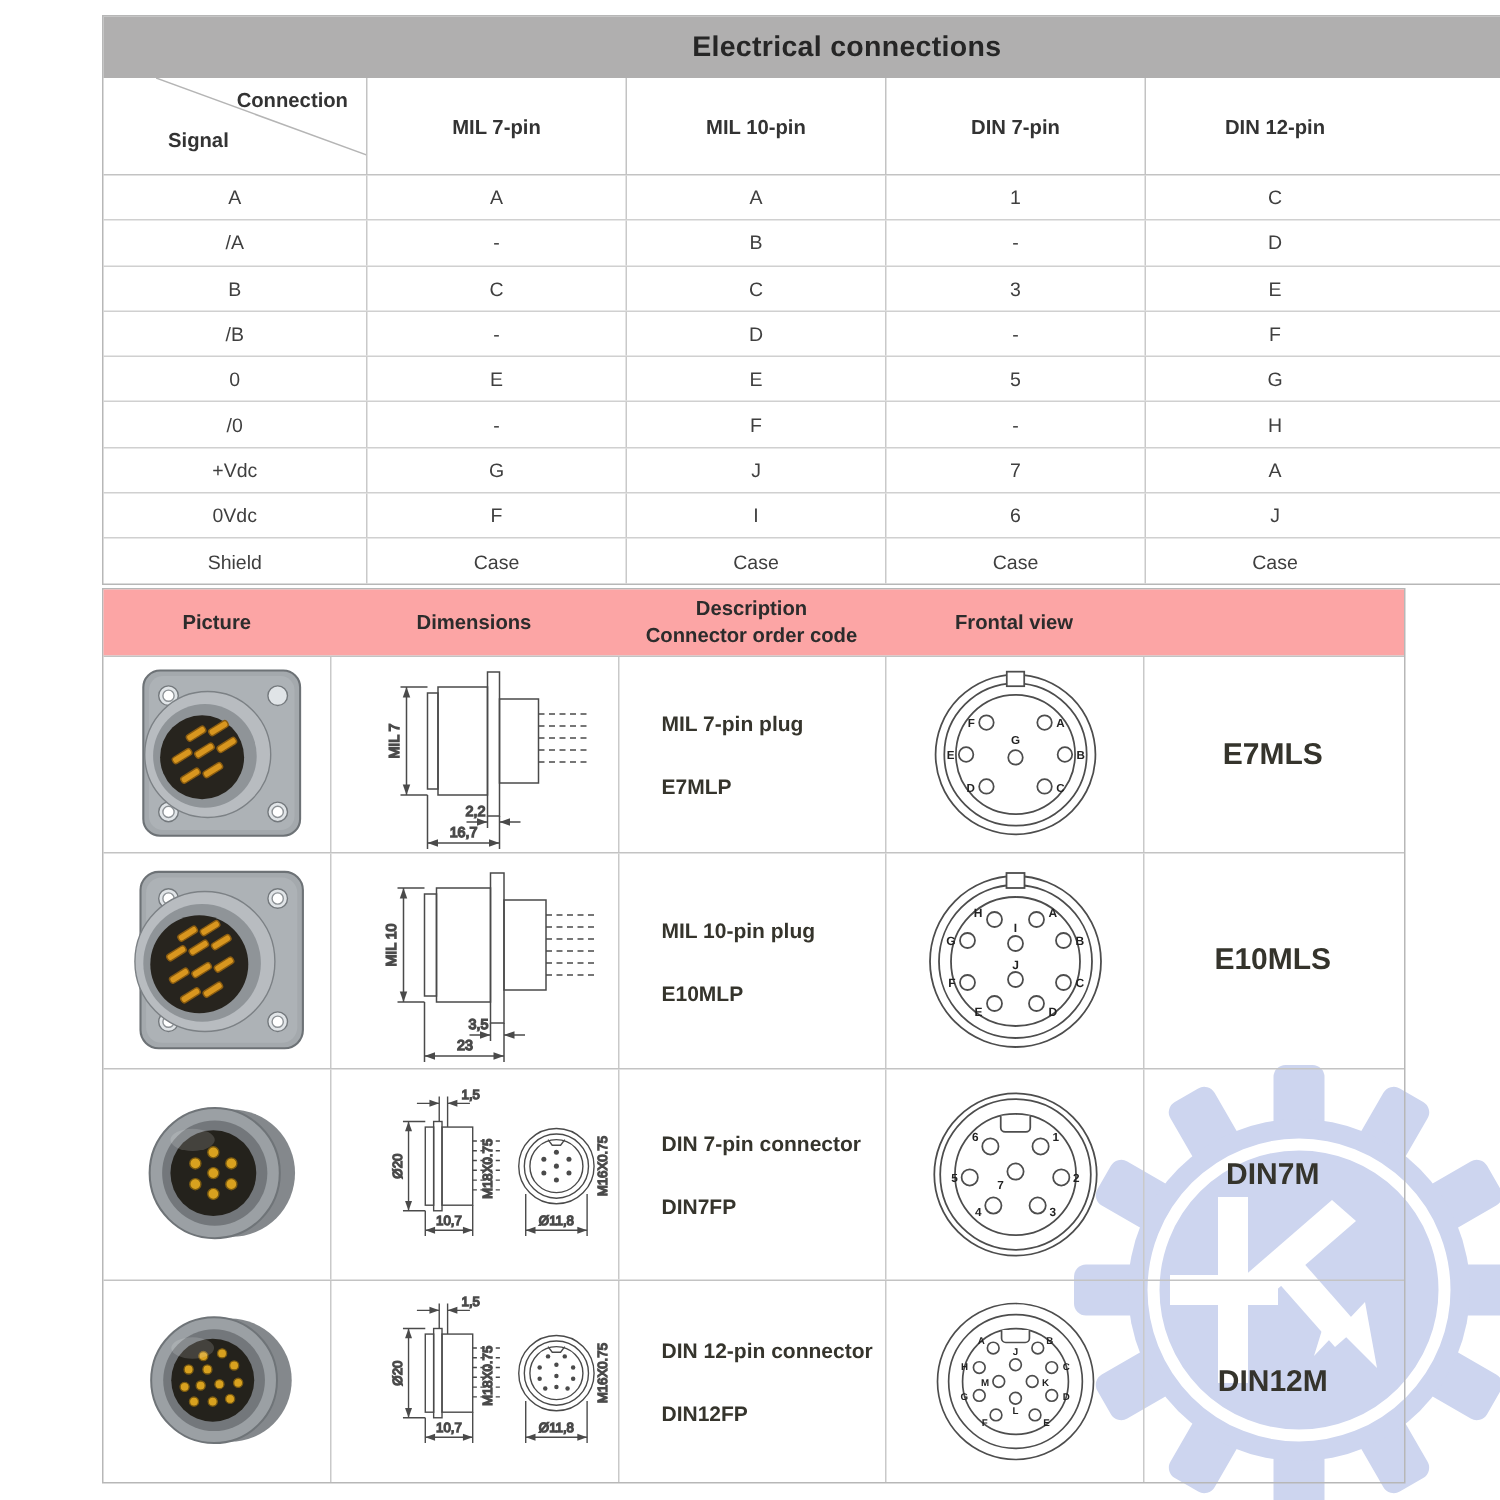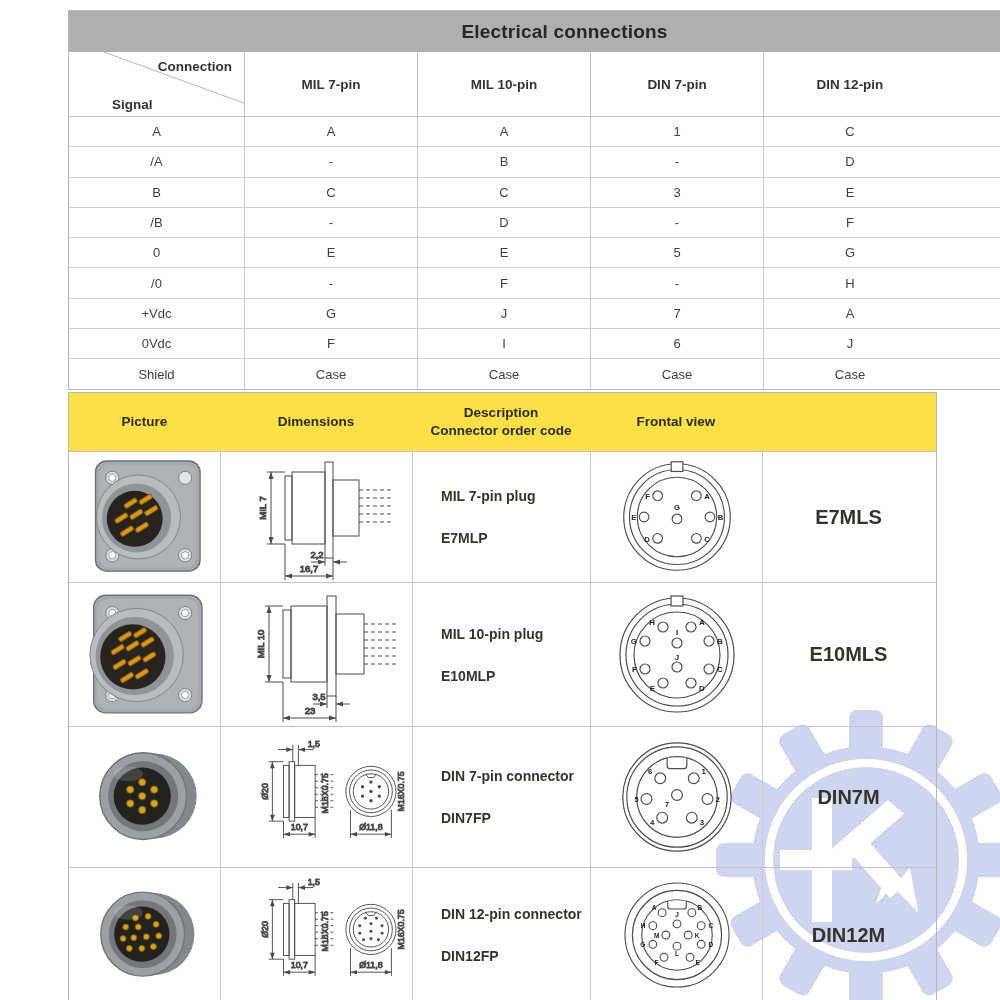--- a/index.html
+++ b/index.html
@@ -12,29 +12,29 @@
   
   .t1{position:absolute;left:68px;top:10px;width:993px;z-index:1;border:1px solid #b7b7b7;box-sizing:border-box;background:#fff;}
   .t1-title{height:41px;background:#b0afaf;display:flex;align-items:center;justify-content:center;
             font-size:19px;font-weight:bold;color:#262626;letter-spacing:.2px;}
   .t1-head{display:grid;grid-template-columns:175px 173px 173px 173px 173px;height:64px;border-bottom:1px solid #c3c3c3;}
   .t1-head .hcell{display:flex;align-items:center;justify-content:center;font-size:13.5px;font-weight:bold;color:#333;
                   border-left:1px solid #c3c3c3;}
   .corner{position:relative;overflow:hidden;margin-left:35px;}
   .corner svg{position:absolute;left:0;top:0;}
   .corner .c-top{position:absolute;top:7px;right:12px;font-size:13.5px;font-weight:bold;color:#333;}
-  .corner .c-bot{position:absolute;bottom:4px;left:8px;font-size:13.5px;font-weight:bold;color:#333;}
+  .corner .c-bot{position:absolute;bottom:15px;left:8px;font-size:13.5px;font-weight:bold;color:#333;}
   .t1-row{display:grid;grid-template-columns:175px 173px 173px 173px 173px;height:29.3px;border-bottom:1px solid #d0d0d0;}
   .t1-row:last-child{border-bottom:none;}
   .t1-row .cell{display:flex;align-items:center;justify-content:center;font-size:13px;color:#3f3f3f;border-left:1px solid #c9c9c9;}
   .t1-row .cell:first-child,.t1-head .corner{border-left:none;}
 
   
   .t2{position:absolute;left:68px;top:392px;width:869px;z-index:2;border:1px solid #b7b7b7;box-sizing:border-box;}
-  .t2-head{display:grid;grid-template-columns:151px 192px 178px 172px 172px;height:58px;background:#fde047;}
+  .t2-head{display:grid;grid-template-columns:151px 192px 178px 172px 172px;height:44px;background:#fca5a5;}
   .t2-head .hcell{display:flex;flex-direction:column;align-items:center;justify-content:center;
                   font-size:13.5px;font-weight:bold;color:#2c2c2c;line-height:1.35;text-align:center;}
   .t2-row{display:grid;grid-template-columns:151px 192px 178px 172px 172px;border-top:1px solid #c3c3c3;}
   .t2-row .cell{display:flex;align-items:center;justify-content:center;border-left:1px solid #c9c9c9;background:transparent;}
   .t2-row .cell:first-child{border-left:none;}
   .r1{height:130px;} .r2{height:143px;} .r3{height:140px;} .r4{height:134px;}
   .desc-cell{flex-direction:column;align-items:flex-start !important;justify-content:center;padding-left:28px;box-sizing:border-box;}
   .desc-line{font-size:14px;font-weight:bold;color:#35342c;}
   .code-line{font-size:14px;font-weight:bold;color:#35342c;margin-top:26px;}
   .mating{font-size:20px;font-weight:bold;color:#35342c;}

